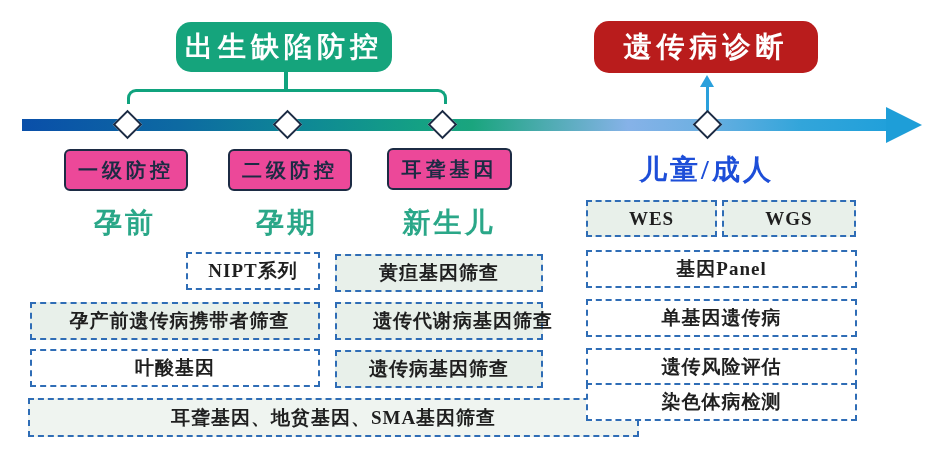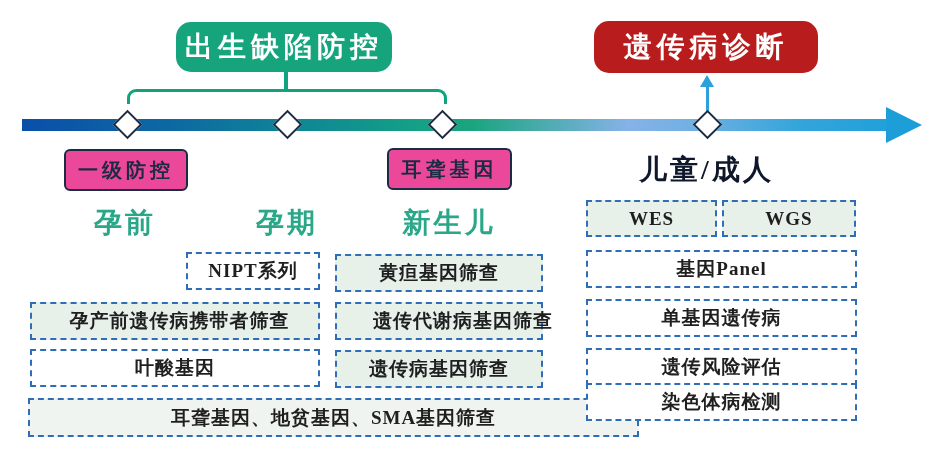--- a/index.html
+++ b/index.html
@@ -48,21 +48,21 @@
   .level-box{
     position:absolute;display:flex;align-items:center;justify-content:center;
     background:#ec4899;border:2.5px solid #1c2b44;border-radius:6px;
     color:#1c2b44;font-weight:700;font-size:20px;letter-spacing:4px;box-sizing:border-box;
   }
   
   .stage-label{
     position:absolute;font-weight:700;font-size:28px;letter-spacing:3px;
     color:#2aa788;text-align:center;
   }
-  .stage-blue{color:#0f172a;}
+  .stage-blue{color:#1d4ed8;}
   
   .item{
     position:absolute;display:flex;align-items:center;justify-content:center;
     border:2px dashed #2f6db6;background:#ffffff;box-sizing:border-box;
     color:#1f1f1f;font-weight:700;font-size:19px;letter-spacing:1px;white-space:nowrap;
   }
   .item.tint{background:#e8f0ea;}
   .item.tint-light{background:#eff4f0;}
 </style>
 </head>
@@ -80,20 +80,21 @@
   <div class="up-arrow-head"></div>
 
   <div class="timeline-bar"></div>
   <div class="timeline-head"></div>
   <div class="diamond" style="left:117px;top:114px;"></div>
   <div class="diamond" style="left:277px;top:114px;"></div>
   <div class="diamond" style="left:432px;top:114px;"></div>
   <div class="diamond" style="left:697px;top:114px;"></div>
 
   <div class="level-box" style="left:64px;top:149px;width:124px;height:42px;">一级防控</div>
+  <div class="level-box" style="left:228px;top:149px;width:124px;height:42px;">二级防控</div>
   <div class="level-box" style="left:387px;top:148px;width:125px;height:42px;">耳聋基因</div>
 
   <div class="stage-label" style="left:75px;top:204px;width:100px;">孕前</div>
   <div class="stage-label" style="left:237px;top:204px;width:100px;">孕期</div>
   <div class="stage-label" style="left:379px;top:204px;width:140px;">新生儿</div>
   <div class="stage-label stage-blue" style="left:619px;top:151px;width:175px;">儿童/成人</div>
 
   <div class="item" style="left:186px;top:252px;width:134px;height:38px;">NIPT系列</div>
   <div class="item tint" style="left:30px;top:302px;width:290px;height:38px;padding-left:9px;">孕产前遗传病携带者筛查</div>
   <div class="item" style="left:30px;top:349px;width:290px;height:38px;">叶酸基因</div>

